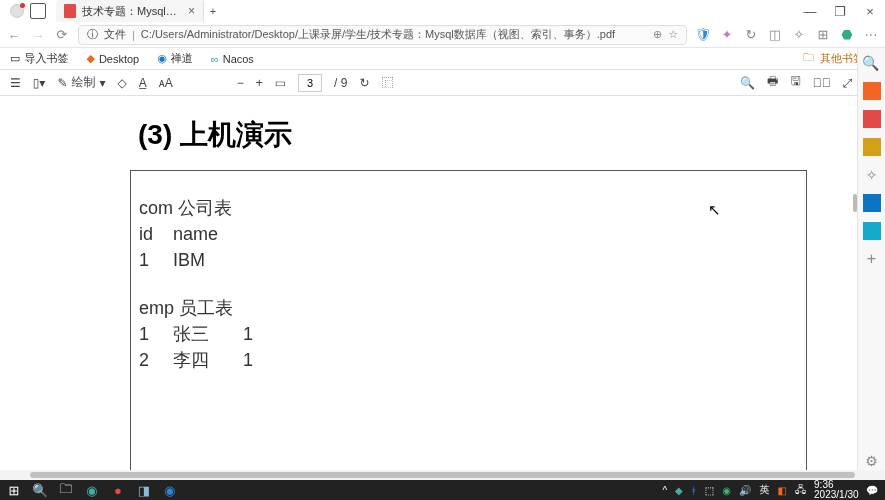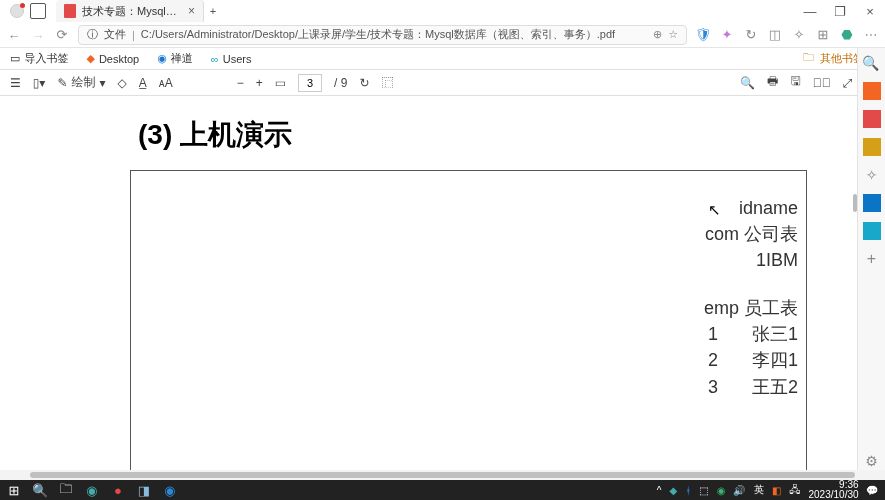--- a/index.html
+++ b/index.html
@@ -25,21 +25,21 @@
   .bmbar { height: 22px; display: flex; align-items: center; background: #fff; border-bottom: 1px solid #e0e0e0; font-size: 11px; color: #333; padding: 0 10px; gap: 18px; }
   .bm-item { display: flex; align-items: center; gap: 4px; }
   .dot-ora { color: #f26522; }
   .dot-blu { color: #1976d2; }
   .bm-right { margin-left: auto; display: flex; align-items: center; gap: 6px; color: #c26a00; }
   
   .pdfbar { height: 26px; display: flex; align-items: center; background: #fff; border-bottom: 1px solid #e0e0e0; font-size: 12px; color: #444; padding: 0 10px; gap: 12px; }
   .page-input { width: 24px; height: 18px; border: 1px solid #ccc; text-align: center; font-size: 11px; }
   .pdf-right { margin-left: auto; display: flex; gap: 12px; align-items: center; }
   
-  .viewport { position: absolute; top: 96px; left: 0; right: 28px; bottom: 20px; background: #fff; overflow: hidden; text-align: right; }
+  .viewport { position: absolute; top: 96px; left: 0; right: 28px; bottom: 20px; background: #fff; overflow: hidden; }
   .page { position: absolute; left: 10px; right: 10px; top: 0; bottom: 0; }
   .heading { position: absolute; top: 20px; left: 128px; font-size: 28px; font-weight: 700; color: #000; }
   .content-box { position: absolute; top: 74px; left: 120px; width: 677px; height: 320px; border: 1px solid #555; border-bottom: none; padding: 24px 8px 8px 8px; }
   .content { font-size: 18px; font-family: "Microsoft YaHei", sans-serif; color: #333; line-height: 1.45; }
   .cursor { position: absolute; top: 105px; left: 698px; font-size: 15px; color: #000; }
   .scroll-dot { position: absolute; top: 194px; right: 28px; width: 4px; height: 18px; background: #bbb; border-radius: 2px; }
   
   .sidepanel { position: absolute; top: 48px; right: 0; width: 28px; bottom: 20px; background: #f7f7f7; border-left: 1px solid #e3e3e3; display: flex; flex-direction: column; align-items: center; padding-top: 6px; gap: 10px; font-size: 14px; }
   .sidepanel .si { width: 18px; height: 18px; display: flex; align-items: center; justify-content: center; color: #8a8a8a; }
   .sq-orange { background: #f26522; }
@@ -49,21 +49,21 @@
   .sq-cyan { background: #18a8ca; }
   .plus { color: #666; font-size: 16px; }
   .gear-side { color: #888; margin-top: auto; margin-bottom: 10px; }
   
   .hscroll { position: absolute; left: 0; right: 0; bottom: 20px; height: 10px; background: #f3f3f3; }
   .hthumb { height: 6px; background: #c0c0c0; margin: 2px 30px 0 30px; border-radius: 3px; }
   
   .taskbar { position: absolute; bottom: 0; left: 0; right: 0; height: 20px; background: #222; display: flex; align-items: center; padding: 0 6px; gap: 10px; font-size: 11px; color: #fff; }
   .tb-ic { width: 16px; height: 16px; display: flex; align-items: center; justify-content: center; font-size: 13px; }
   .tb-right { margin-left: auto; display: flex; align-items: center; gap: 8px; font-size: 10px; }
-  .clock { text-align: right; line-height: 1; }
+  .clock { line-height: 1; }
 </style>
 </head>
 <body>
 
 <div class="tabbar">
   <span class="avatar-dot"></span>
   <span class="sq-icon"></span>
   <div class="tab">
     <span class="favicon"></span>
     <span class="tab-title">技术专题：Mysql数据库（视图...</span>
@@ -107,21 +107,21 @@
   <div class="bm-item">
     <span class="dot-ora">◆</span>
     <span>Desktop</span>
   </div>
   <div class="bm-item">
     <span class="dot-blu">◉</span>
     <span>禅道</span>
   </div>
   <div class="bm-item">
     <span style="color:#1fa3c4">∞</span>
-    <span>Users</span>
+    <span>Nacos</span>
   </div>
   <div class="bm-right">
     <span>🗀</span>
     <span>其他书签夹</span>
   </div>
 </div>
 
 <div class="pdfbar">
   <span>☰</span>
   <span>▯▾</span>
@@ -161,28 +161,27 @@
   <span class="si sq-cyan"></span>
   <span class="si plus">+</span>
   <span class="si gear-side">⚙</span>
 </div>
 
 <div class="viewport">
   <div class="page">
     <div class="heading">(3)  上机演示</div>
     <div class="content-box">
       <div class="content">
+        <div>com 公司表</div>
         <div><span style="display:inline-block;width:34px">id</span><span>name</span></div>
-        <div>com 公司表</div>
         <div><span style="display:inline-block;width:34px">1</span><span>IBM</span></div>
         <div style="height:22px"></div>
         <div>emp 员工表</div>
         <div><span style="display:inline-block;width:34px">1</span><span style="display:inline-block;width:70px">张三</span><span>1</span></div>
         <div><span style="display:inline-block;width:34px">2</span><span style="display:inline-block;width:70px">李四</span><span>1</span></div>
-        <div><span style="display:inline-block;width:34px">3</span><span style="display:inline-block;width:70px">王五</span><span>2</span></div>
       </div>
     </div>
     <span class="cursor">↖</span>
   </div>
 </div>
 <div class="scroll-dot"></div>
 
 <div class="hscroll">
   <div class="hthumb"></div>
 </div>
@@ -200,17 +199,17 @@
     <span style="color:#4aa">◆</span>
     <span style="color:#3a8cff">ᚼ</span>
     <span>⬚</span>
     <span style="color:#3cb371">◉</span>
     <span>🔊</span>
     <span>英</span>
     <span style="color:#f26522">◧</span>
     <span>🖧</span>
     <span class="clock">
       <div>9:36</div>
-      <div>2023/10/30</div>
+      <div>2023/1/30</div>
     </span>
     <span>💬</span>
   </div>
 </div>
 
 </body></html>

